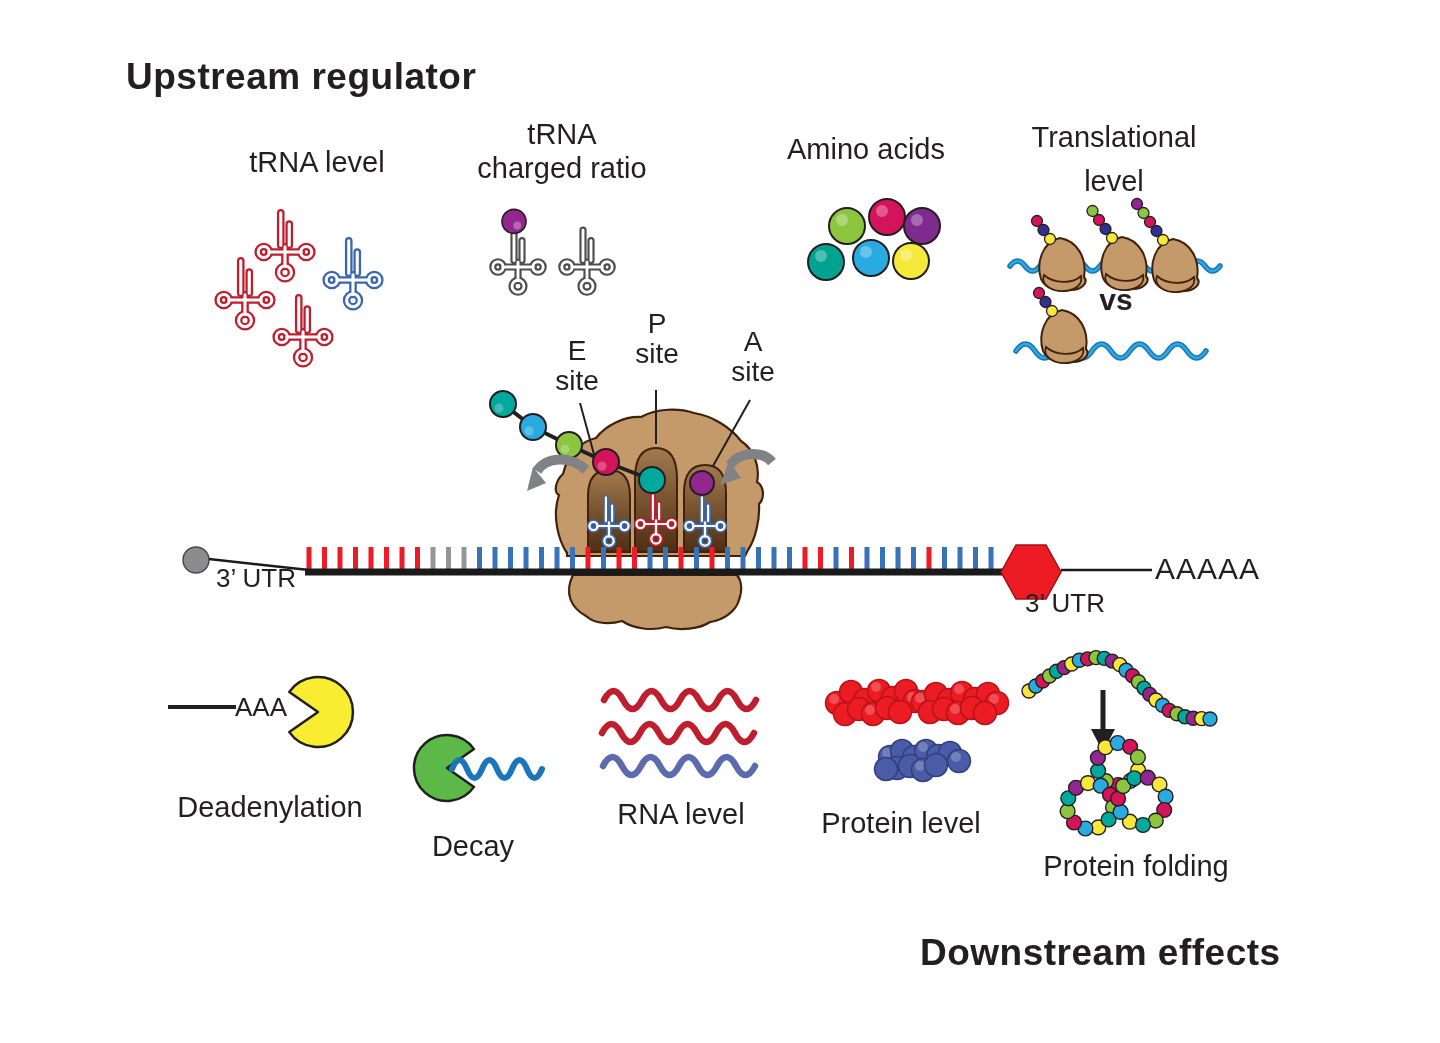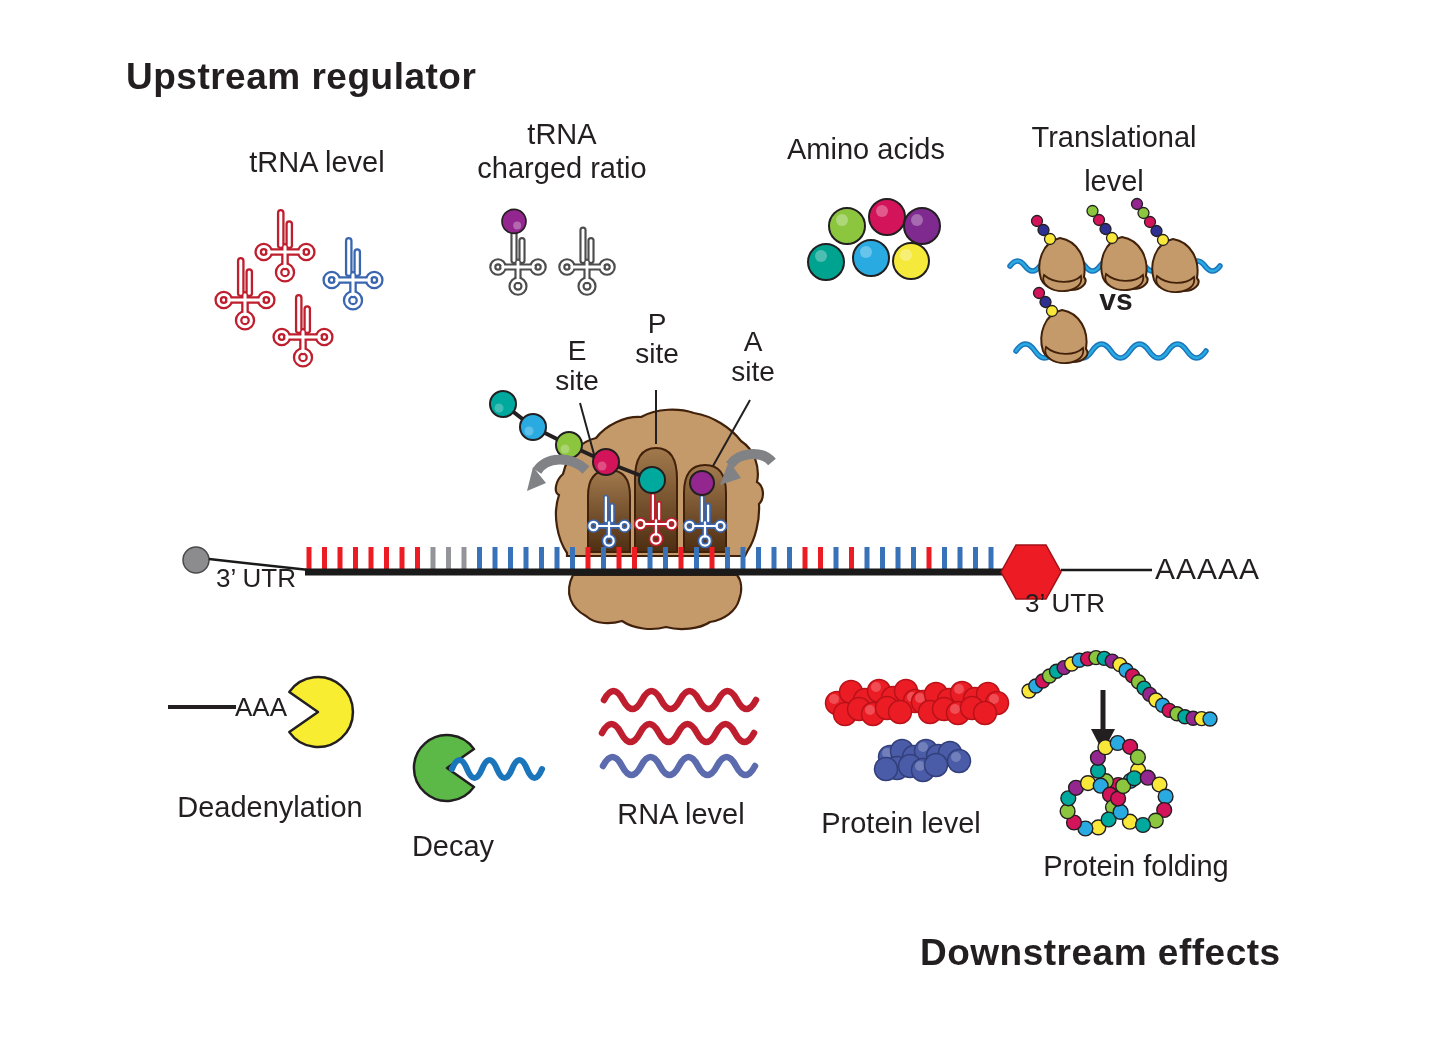--- a/index.html
+++ b/index.html
@@ -493,18 +493,18 @@
     <span>A</span>
     <span>site</span>
   </div>
 
   <div class="lbl t3" style="left:216px;top:563px">3’ UTR</div>
   <div class="lbl aaaaa" style="left:1155px;top:552px">AAAAA</div>
   <div class="lbl t3" style="left:1025px;top:588px">3’ UTR</div>
 
   <div class="lbl t3" style="left:235px;top:692px">AAA</div>
   <div class="lbl t2 c" style="left:270px;top:791px">Deadenylation</div>
-  <div class="lbl t2 c" style="left:453px;top:830px">Decay</div>
+  <div class="lbl t2 c" style="left:473px;top:830px">Decay</div>
   <div class="lbl t2 c" style="left:681px;top:798px">RNA level</div>
   <div class="lbl t2 c" style="left:901px;top:807px">Protein level</div>
   <div class="lbl t2 c" style="left:1136px;top:850px">Protein folding</div>
   <div class="lbl t1" style="left:920px;top:932px">Downstream effects</div>
 </div>
 
 </body></html>

